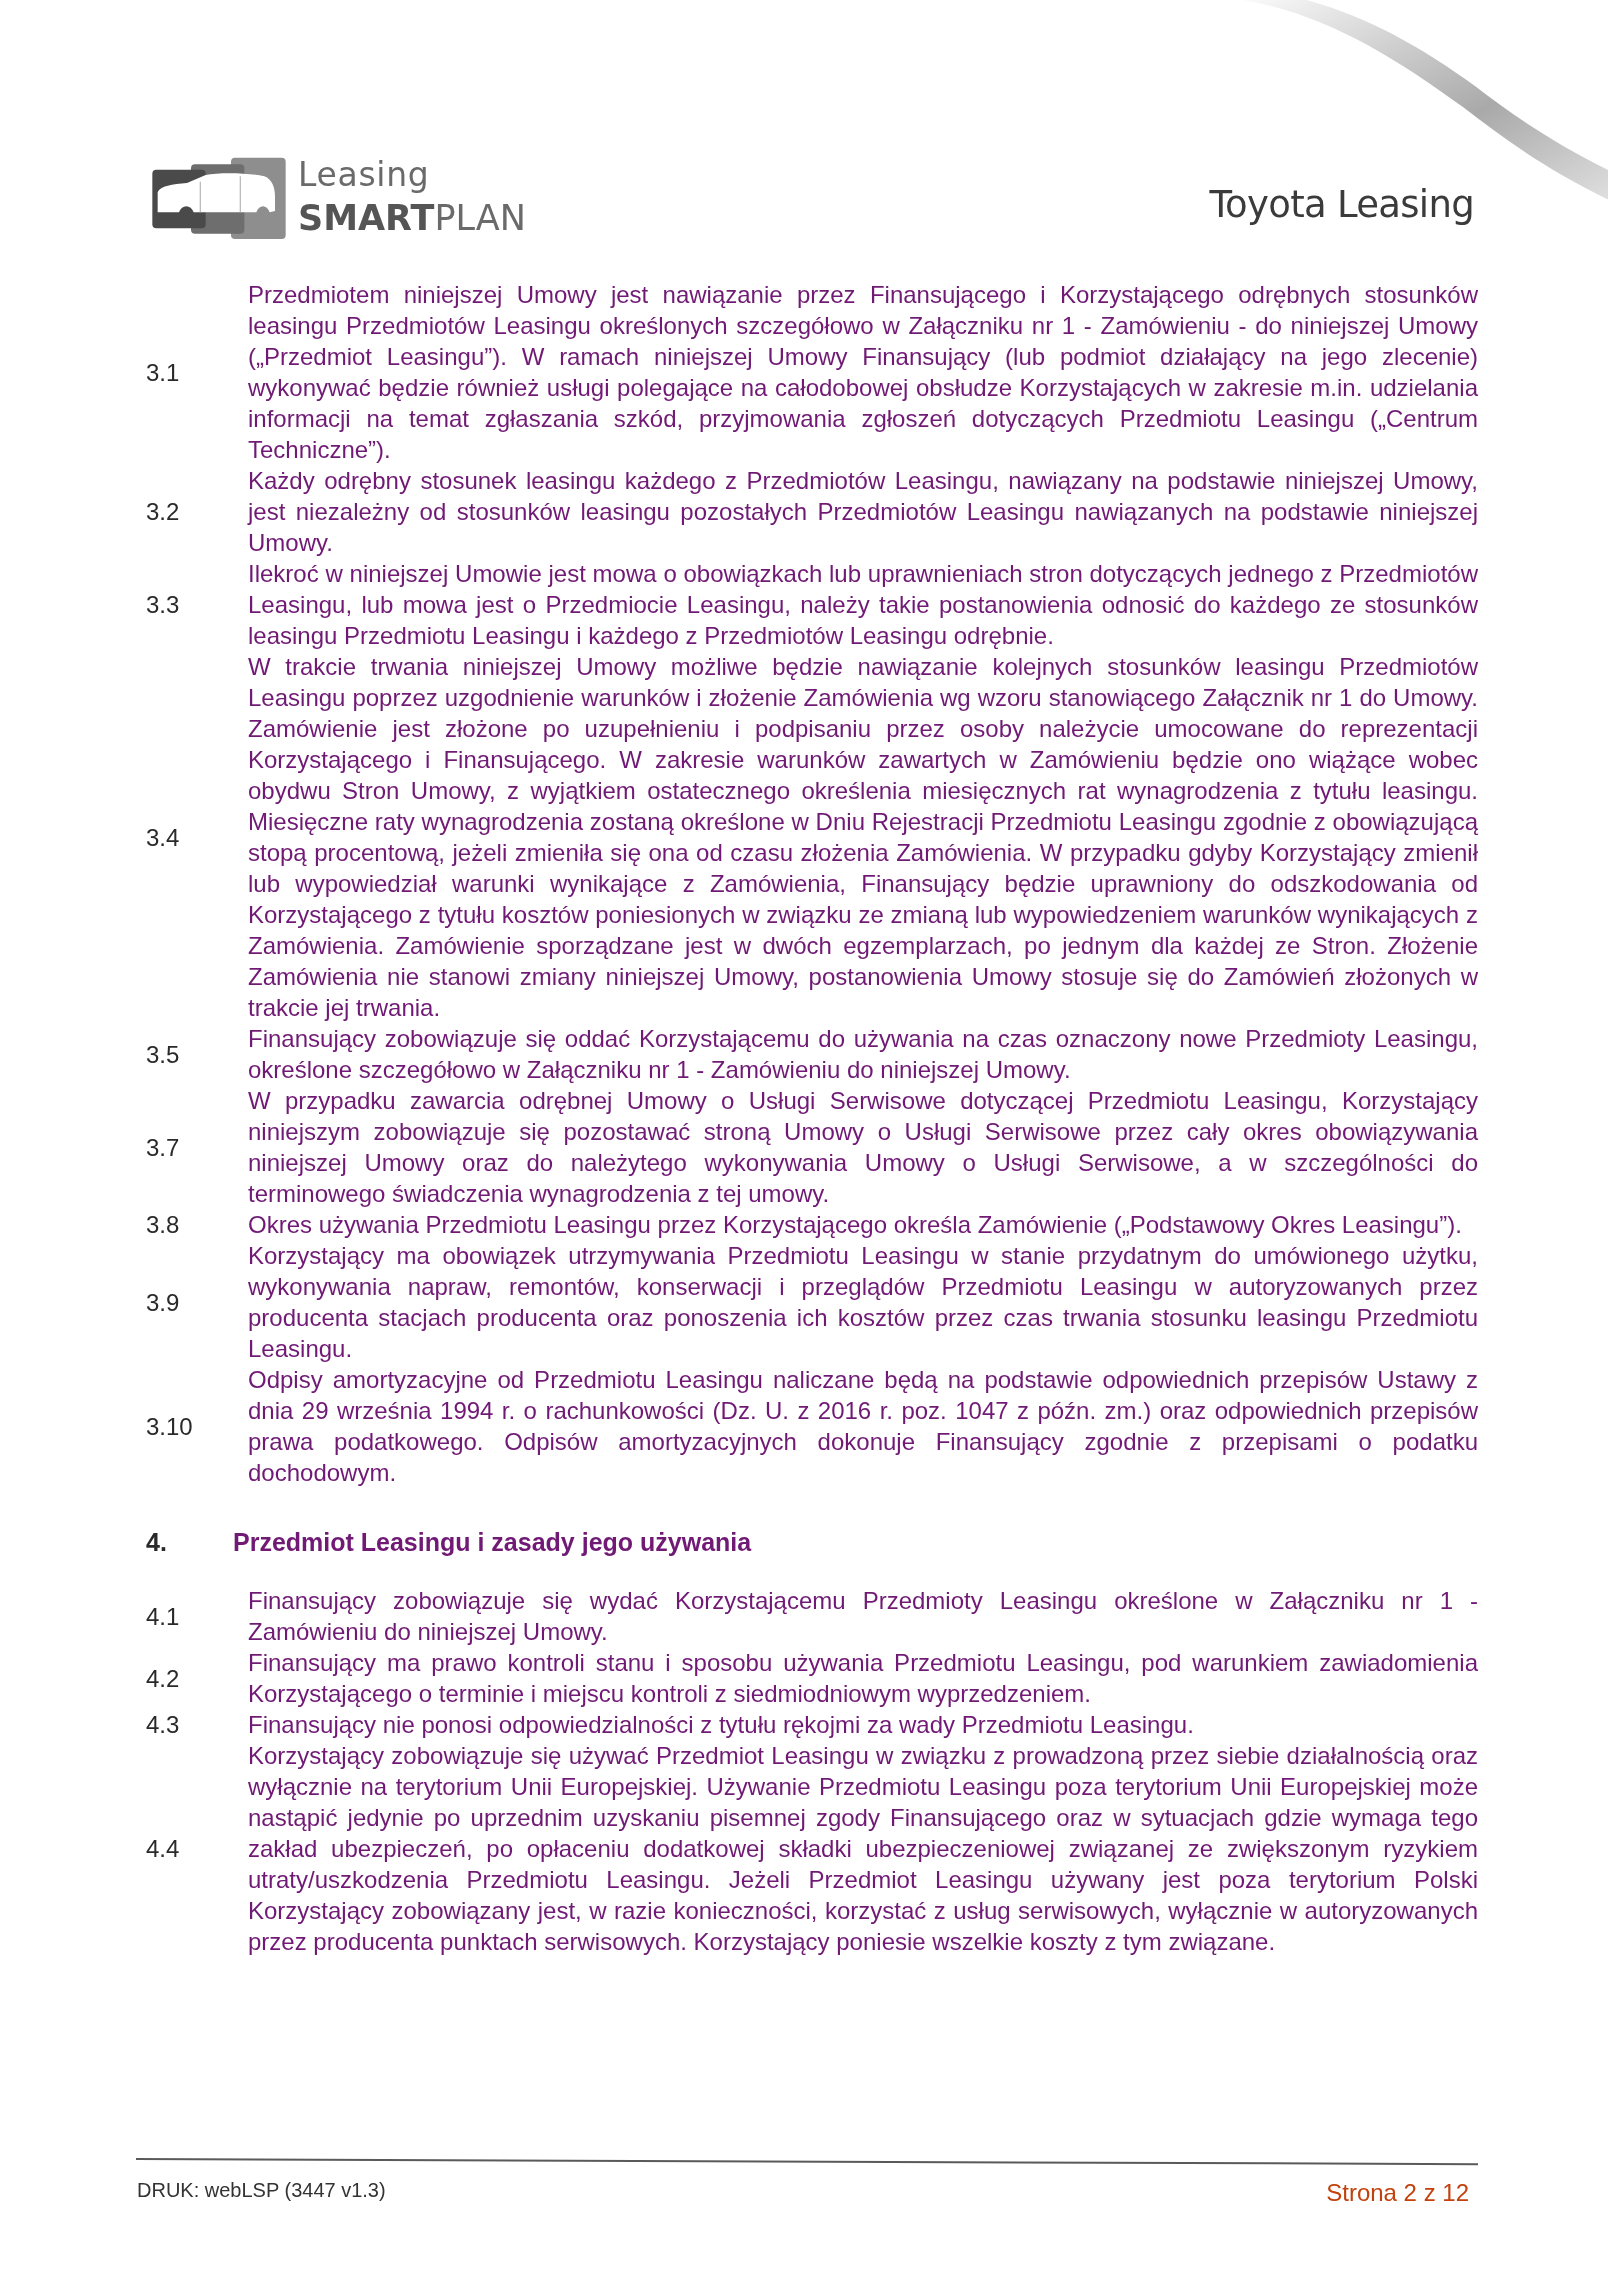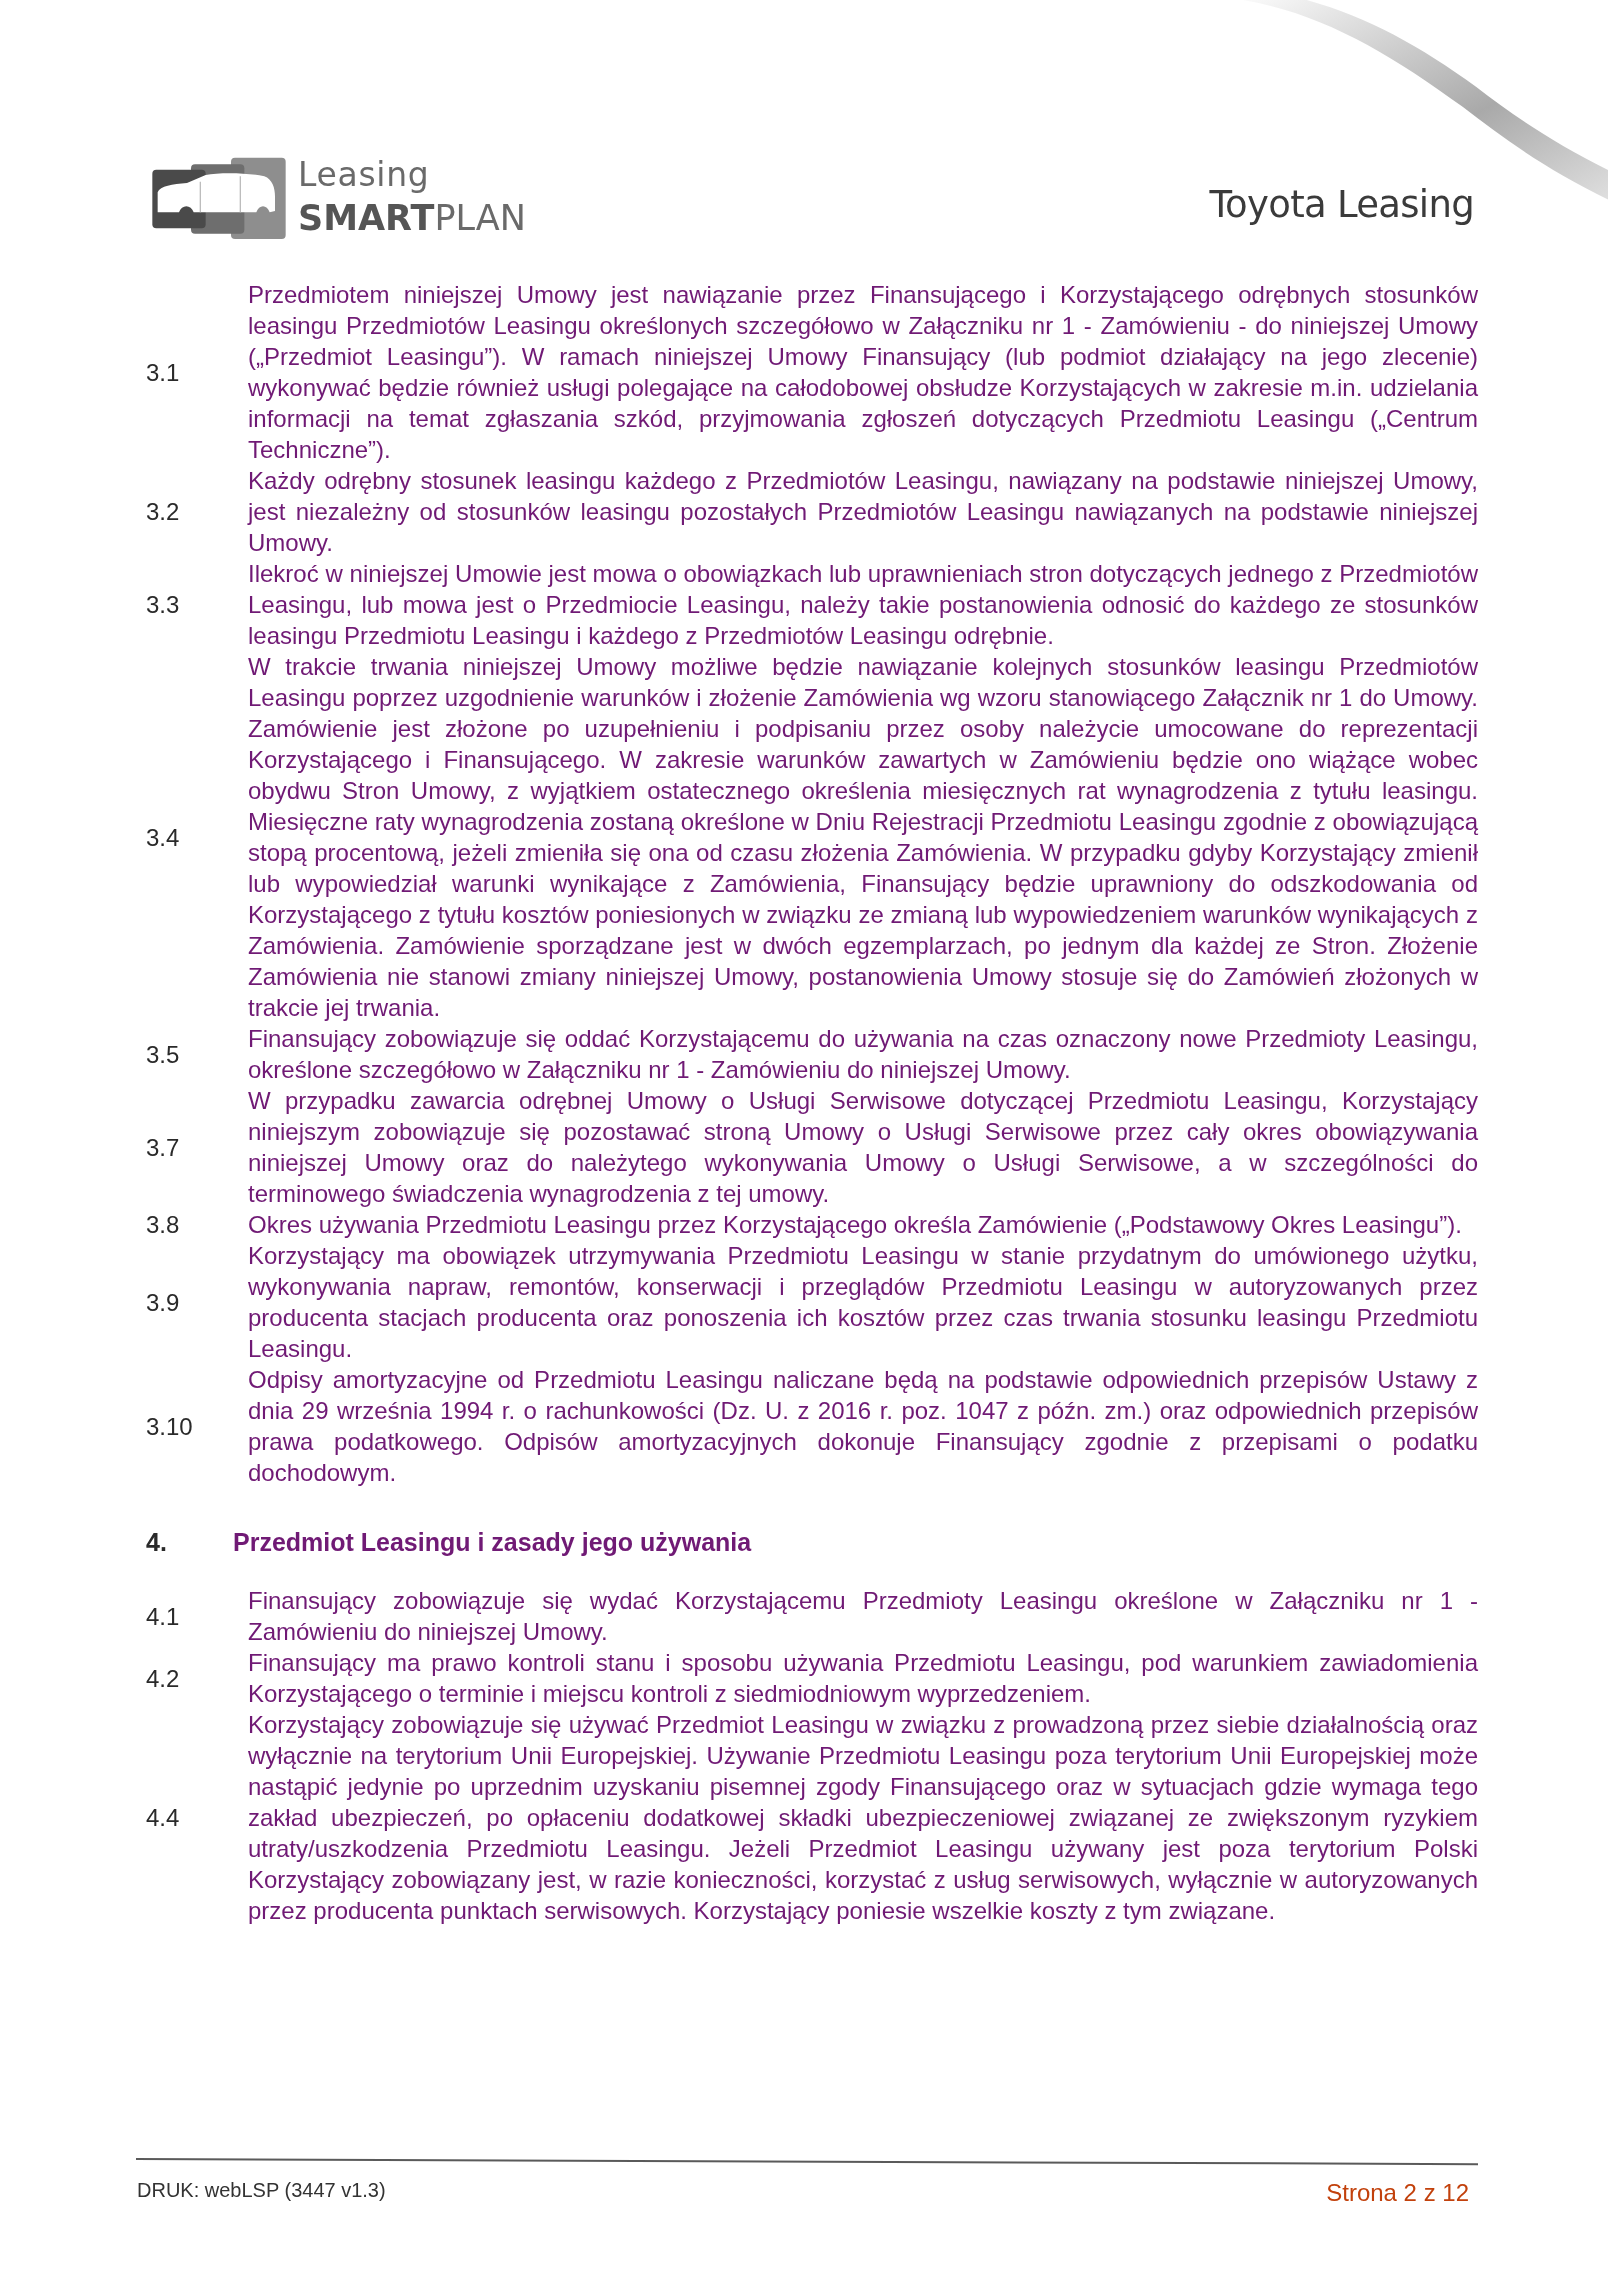--- a/index.html
+++ b/index.html
@@ -114,20 +114,24 @@
   <div id="part2">
       <div class="clause">
         <div class="num">4.1</div>
         <div class="txt">Finansujący zobowiązuje się wydać Korzystającemu Przedmioty Leasingu określone w Załączniku nr 1  - Zamówieniu  do niniejszej Umowy.</div>
       </div>
       <div class="clause">
         <div class="num">4.2</div>
         <div class="txt">Finansujący ma prawo kontroli stanu i sposobu używania Przedmiotu Leasingu, pod warunkiem zawiadomienia Korzystającego o terminie i miejscu kontroli z siedmiodniowym wyprzedzeniem.</div>
       </div>
       <div class="clause">
+        <div class="num">4.3</div>
+        <div class="txt">Finansujący nie ponosi odpowiedzialności z tytułu rękojmi za wady Przedmiotu Leasingu.</div>
+      </div>
+      <div class="clause">
         <div class="num">4.4</div>
         <div class="txt">Korzystający zobowiązuje się używać Przedmiot Leasingu w związku z prowadzoną przez siebie działalnością oraz wyłącznie na terytorium Unii Europejskiej. Używanie Przedmiotu Leasingu poza terytorium Unii Europejskiej może nastąpić jedynie po uprzednim uzyskaniu pisemnej zgody Finansującego  oraz w sytuacjach gdzie wymaga tego zakład ubezpieczeń, po opłaceniu dodatkowej składki ubezpieczeniowej związanej ze zwiększonym ryzykiem utraty/uszkodzenia Przedmiotu Leasingu. Jeżeli Przedmiot Leasingu używany jest poza terytorium Polski Korzystający zobowiązany jest, w razie konieczności, korzystać z usług serwisowych, wyłącznie w autoryzowanych przez producenta punktach serwisowych. Korzystający poniesie wszelkie koszty z tym związane.</div>
       </div>
     </div>
 </div>
 
 <div class="footer-rule"></div>
 <div class="footer-left">DRUK: webLSP (3447 v1.3)</div>
 <div class="footer-right">Strona 2 z 12</div>
 

